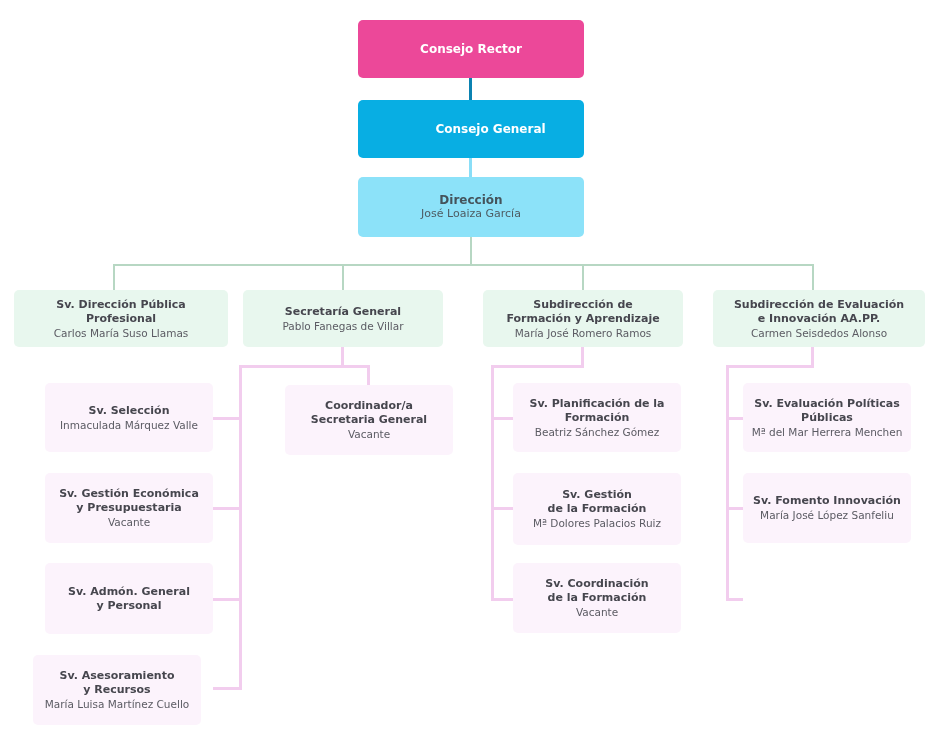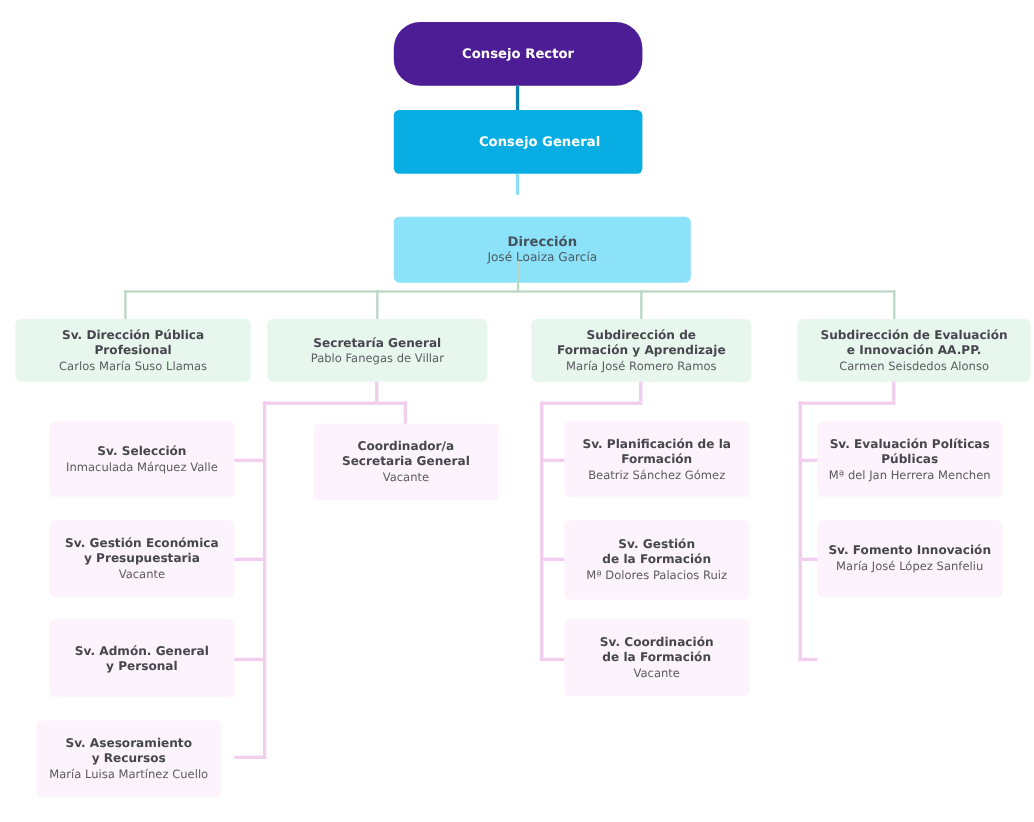--- a/index.html
+++ b/index.html
@@ -29,21 +29,21 @@
     color: #46464e;
     white-space: pre-line;
   }
   .node .name {
     font-size: 10.5px;
     line-height: 14px;
     color: #5b5b63;
     white-space: pre-line;
   }
   .top .title { color: #ffffff; font-size: 12px; line-height: 15px; }
-  .rector   { background: #4c1d95; border-radius: 24px; }
+  .rector   { background: #ec4899; }
   .general  { background: #08aee3; }
   .direccion{ background: #8ce2f9; }
   .direccion .title { color: #44535b; font-size: 12px; }
   .direccion .name  { color: #4e5c63; font-size: 11px; }
   .branch { background: #e8f7ee; }
   .branch .title { font-size: 11px; }
   .child  { background: #fcf3fc; }
   .seg { position: absolute; }
   .seg.blue  { background: #0b82b1; }
   .seg.cyan  { background: #8adef7; }
@@ -56,21 +56,21 @@
 <div class="canvas">
 
   <div class="node top rector" style="left:358px; top:20px; width:226px; height:58px;">
     <span class="title">Consejo Rector</span>
   </div>
 
   <div class="node top general" style="left:358px; top:100px; width:226px; height:58px;padding-left:40px;">
     <span class="title">Consejo General</span>
   </div>
 
-  <div class="node direccion" style="left:358px; top:177px; width:270px; height:60px;margin-top:20px;">
+  <div class="node direccion" style="left:358px; top:177px; width:226px; height:60px;">
     <span class="title">Dirección</span>
     <span class="name">José Loaiza García</span>
   </div>
 
   <div class="node branch" style="left:14px; top:290px; width:214px; height:57px;">
     <span class="title">Sv. Dirección Pública
 Profesional</span>
     <span class="name">Carlos María Suso Llamas</span>
   </div>
 
@@ -78,21 +78,21 @@
     <span class="title">Secretaría General</span>
     <span class="name">Pablo Fanegas de Villar</span>
   </div>
 
   <div class="node branch" style="left:483px; top:290px; width:200px; height:57px;">
     <span class="title">Subdirección de
 Formación y Aprendizaje</span>
     <span class="name">María José Romero Ramos</span>
   </div>
 
-  <div class="node branch" style="left:713px; top:290px; width:212px; height:57px;margin-left:12px;">
+  <div class="node branch" style="left:713px; top:290px; width:212px; height:57px;">
     <span class="title">Subdirección de Evaluación
 e Innovación AA.PP.</span>
     <span class="name">Carmen Seisdedos Alonso</span>
   </div>
 
   <div class="node child" style="left:285px; top:385px; width:168px; height:70px;">
     <span class="title">Coordinador/a
 Secretaria General</span>
     <span class="name">Vacante</span>
   </div>
@@ -133,21 +133,21 @@
 
   <div class="node child" style="left:513px; top:563px; width:168px; height:70px;">
     <span class="title">Sv. Coordinación
 de la Formación</span>
     <span class="name">Vacante</span>
   </div>
 
   <div class="node child" style="left:743px; top:383px; width:168px; height:69px;">
     <span class="title">Sv. Evaluación Políticas
 Públicas</span>
-    <span class="name">Mª del Jan Herrera Menchen</span>
+    <span class="name">Mª del Mar Herrera Menchen</span>
   </div>
 
   <div class="node child" style="left:743px; top:473px; width:168px; height:70px;">
     <span class="title">Sv. Fomento Innovación</span>
     <span class="name">María José López Sanfeliu</span>
   </div>
 
 
   <div class="seg blue" style="left:469px; top:78px;  width:3px; height:22px;"></div>
   <div class="seg cyan" style="left:469px; top:158px; width:3px; height:19px;"></div>

